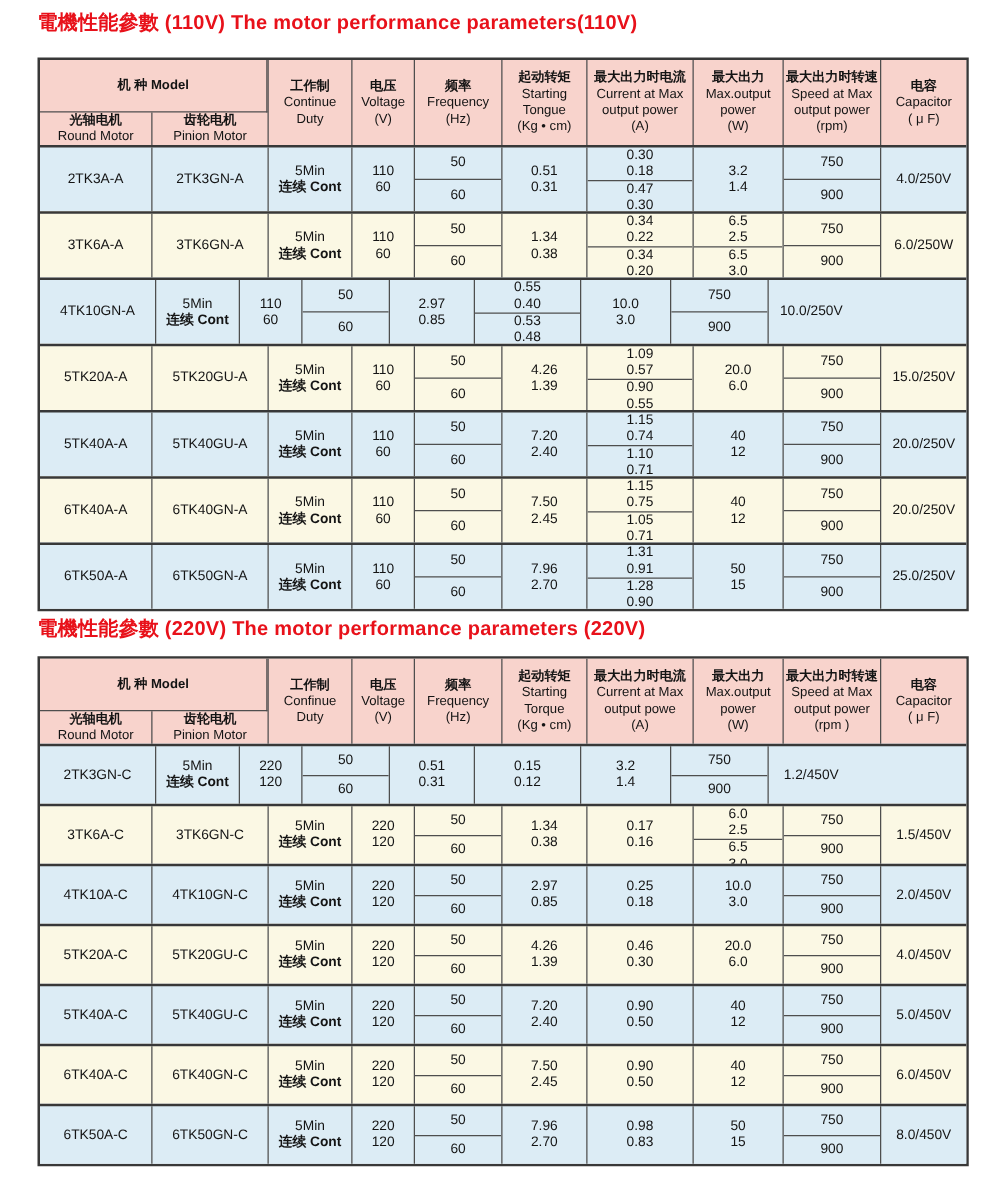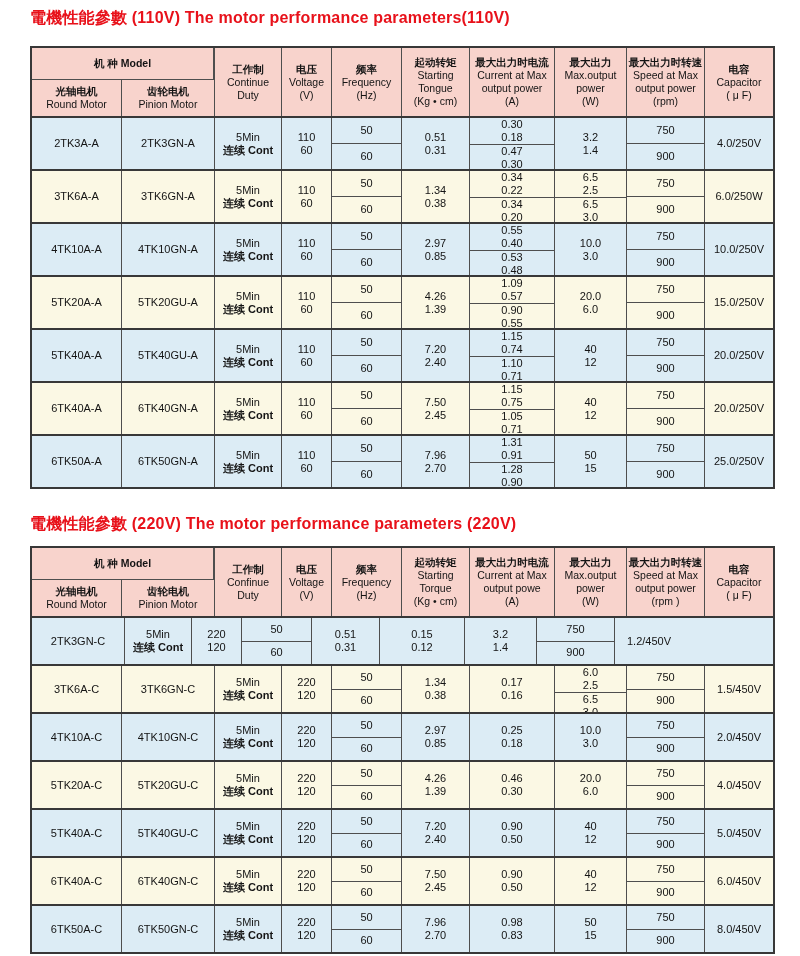--- a/index.html
+++ b/index.html
@@ -18,30 +18,30 @@
     padding:8px 29px 0 30px;
     font-family:"Liberation Sans","DejaVu Sans",sans-serif;
     color:var(--ink);
   }
   .table-title{
     color:var(--title-red);
     font-size:16px;font-weight:bold;
     margin-bottom:17px;
     letter-spacing:0.2px;
   }
-  .section-2{margin-top:25px;}
+  .section-2{margin-top:4px;}
   .section-2 .table-title{margin-bottom:11px;}
   .tbl{
     width:741px;
     border:2px solid var(--heavy);
     box-sizing:content-box;
   }
   .hrow{display:flex;height:68px;background:var(--pink);}
   .model-block{width:183px;display:flex;flex-direction:column;border-right:1px solid var(--line);}
-  .model-top{height:32px;border-bottom:1px solid var(--line);width:100%;}
+  .model-top{height:42px;border-bottom:1px solid var(--line);width:100%;}
   .model-bottom{flex:1;display:flex;}
   .model-bottom .c-round{height:100%;}
   .model-bottom .c-pinion{height:100%;flex:1;}
   .cell{
     display:flex;flex-direction:column;justify-content:center;align-items:center;
     text-align:center;border-right:1px solid var(--line);
     font-size:11px;line-height:13px;overflow:hidden;
   }
   .hrow .cell{font-size:10.5px;line-height:13px;}
   .c-round{width:90px;justify-content:center;}
@@ -238,23 +238,20 @@
           </div>
           <div class="half">
             <div class="ln">900</div>
           </div>
         </div>
         <div class="cell c-cap">
           <div class="ln">6.0/250W</div>
         </div>
       </div>
       <div class="drow bg-blue">
-        <div class="cell c-round">
-          <div class="ln">4TK10A-A</div>
-        </div>
         <div class="cell c-pinion">
           <div class="ln">4TK10GN-A</div>
         </div>
         <div class="cell c-duty">
           <div class="ln">5Min</div>
           <div class="ln cjk">连续 Cont</div>
         </div>
         <div class="cell c-volt">
           <div class="ln">110</div>
           <div class="ln">60</div>

